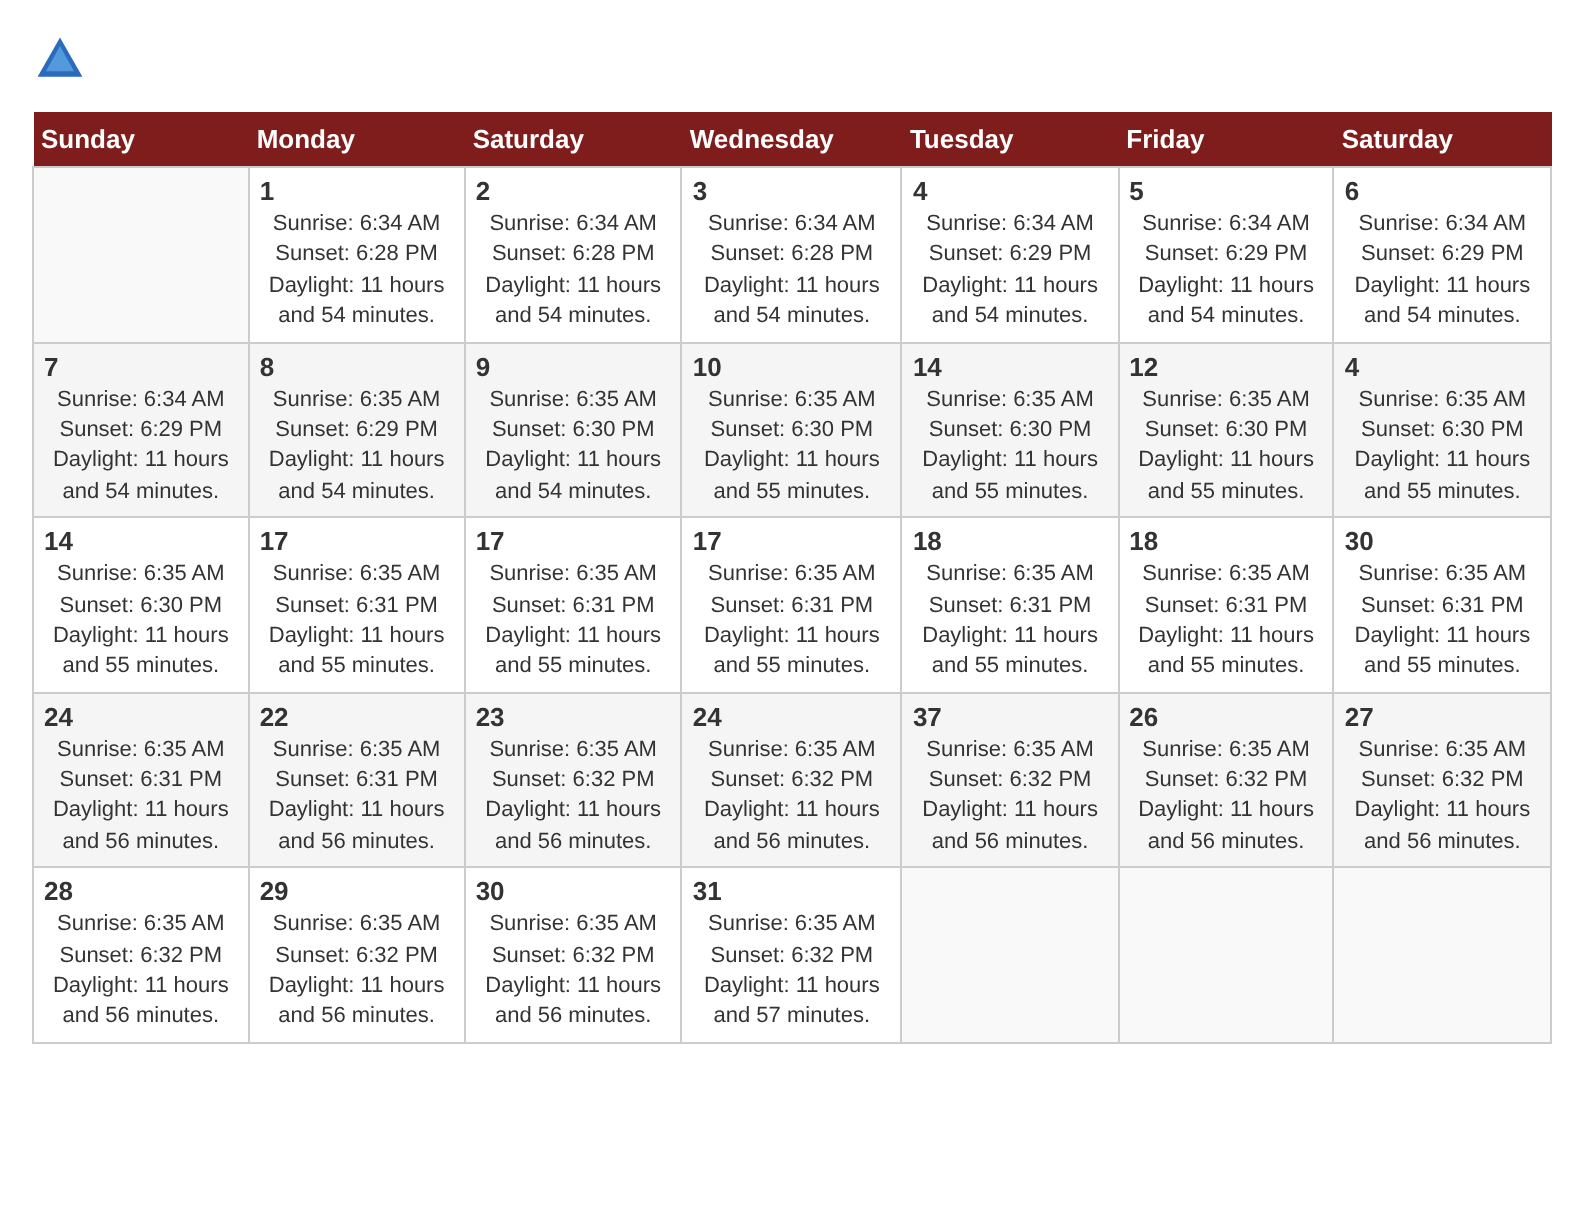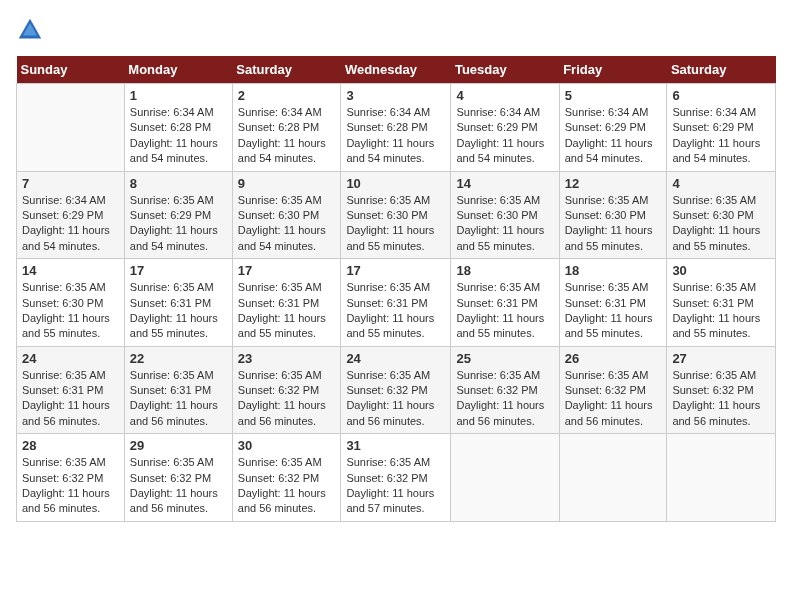--- a/index.html
+++ b/index.html
@@ -77,20 +77,21 @@
     .day-num {
       font-weight: bold;
       font-size: 13px;
       color: #333;
       display: block;
       margin-bottom: 2px;
     }
     .cell-info {
       color: #333;
       line-height: 1.4;
+      text-align: center;
     }
     tbody tr:nth-child(odd) td {
       background: #fff;
     }
     tbody tr:nth-child(even) td {
       background: #f5f5f5;
     }
     .empty-cell {
       background: #f9f9f9 !important;
     }
@@ -226,21 +227,21 @@
         </td>
         <td>
           <span class="day-num">23</span>
           <div class="cell-info">Sunrise: 6:35 AM<br>Sunset: 6:32 PM<br>Daylight: 11 hours and 56 minutes.</div>
         </td>
         <td>
           <span class="day-num">24</span>
           <div class="cell-info">Sunrise: 6:35 AM<br>Sunset: 6:32 PM<br>Daylight: 11 hours and 56 minutes.</div>
         </td>
         <td>
-          <span class="day-num">25</span>
+          <span class="day-num">37</span>
           <div class="cell-info">Sunrise: 6:35 AM<br>Sunset: 6:32 PM<br>Daylight: 11 hours and 56 minutes.</div>
         </td>
         <td>
           <span class="day-num">26</span>
           <div class="cell-info">Sunrise: 6:35 AM<br>Sunset: 6:32 PM<br>Daylight: 11 hours and 56 minutes.</div>
         </td>
         <td>
           <span class="day-num">27</span>
           <div class="cell-info">Sunrise: 6:35 AM<br>Sunset: 6:32 PM<br>Daylight: 11 hours and 56 minutes.</div>
         </td>

